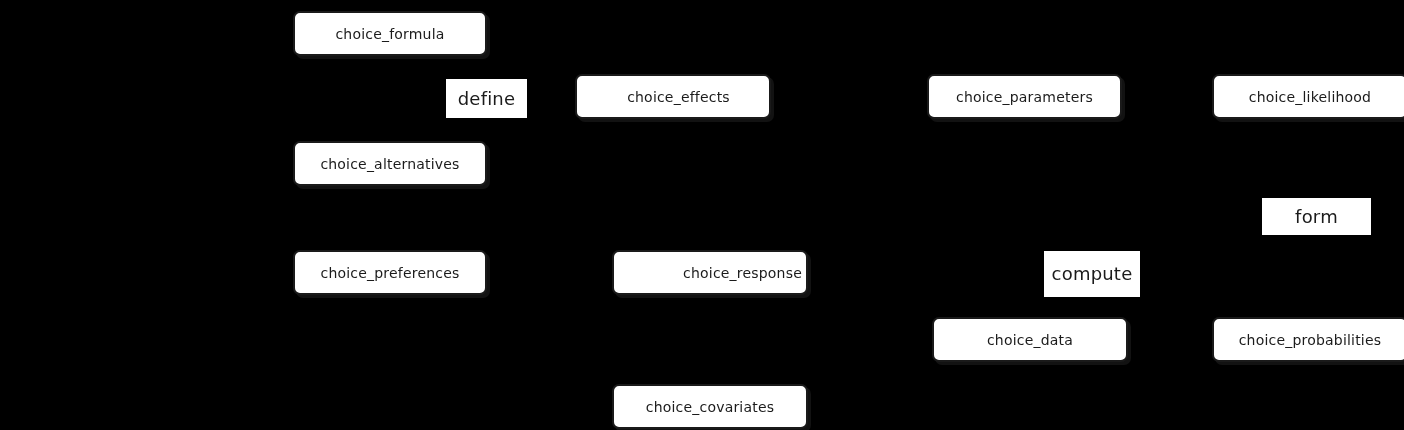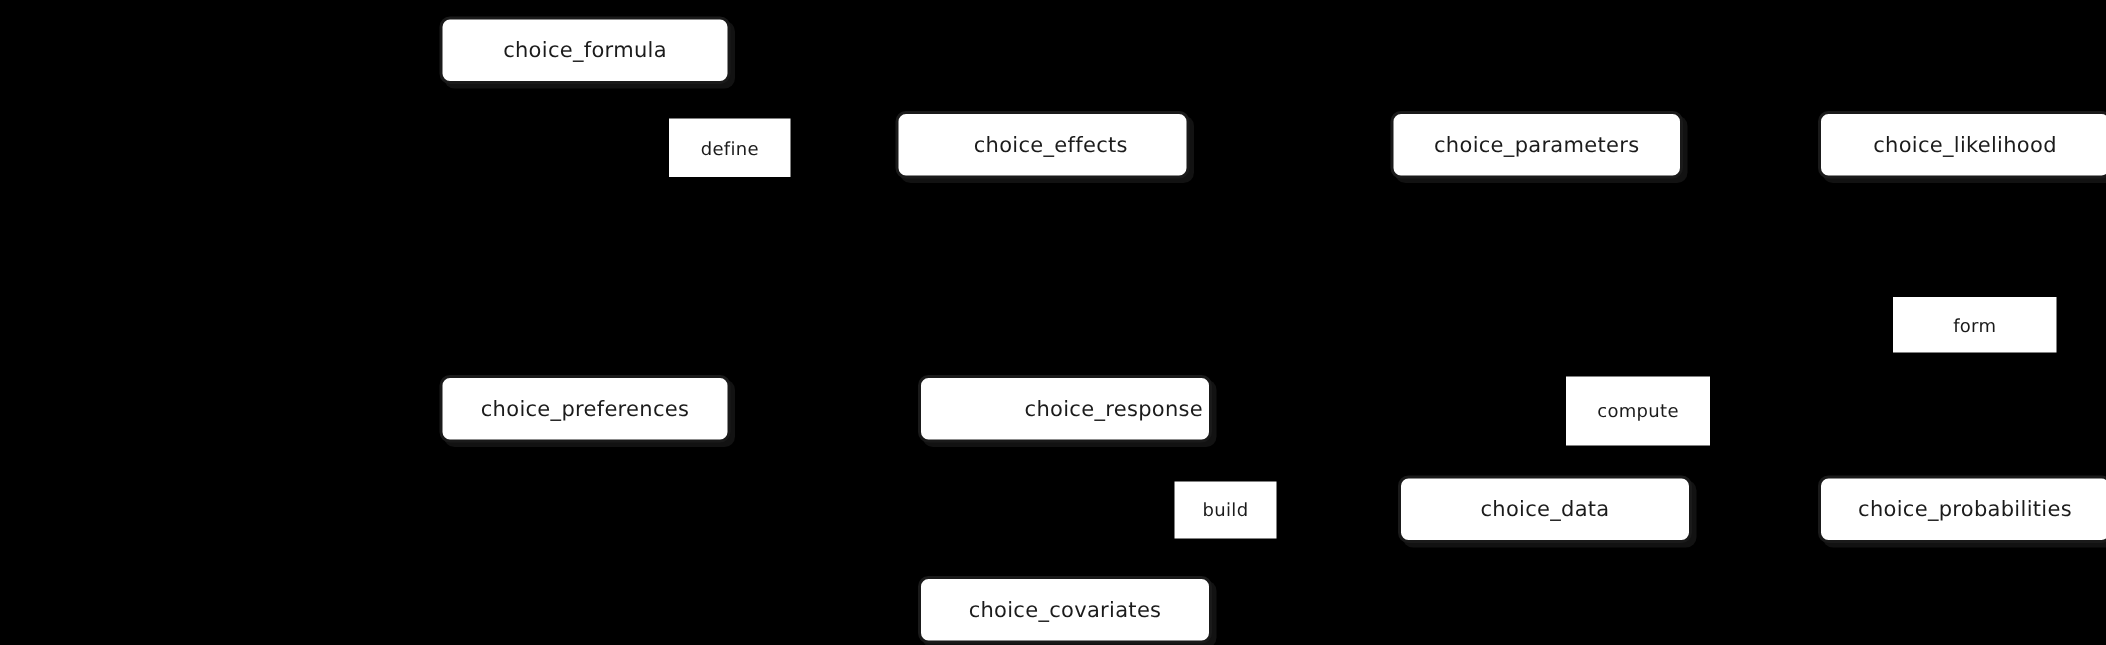--- a/index.html
+++ b/index.html
@@ -53,21 +53,21 @@
   
   .edge-label {
     position: absolute;
     box-sizing: border-box;
     background: #ffffff;
     border: 0;
     display: flex;
     align-items: center;
     justify-content: center;
     color: #1b1b1b;
-    font-size: 12px;
+    font-size: 18px;
     letter-spacing: 0.2px;
     white-space: nowrap;
     z-index: 4;
   }
   .edge-label .edge-label-text {
     display: block;
     line-height: 1;
   }
 </style>
 </head>
@@ -102,28 +102,31 @@
 
       <path d="M 1072 119 L 1092 240 L 1092 300 L 1160 339 L 1212 339"></path>
 
       <path d="M 1308 317 L 1308 119"></path>
     </g>
   </svg>
 
   <div class="node" style="left: 293px; top: 11px; width: 194px; height: 45px;">
     <span class="node-label">choice_formula</span>
   </div>
-  <div class="node" style="left: 597px; top: 74px; width: 196px; height: 45px; padding-left: 11px;">
+  <div class="node" style="left: 575px; top: 74px; width: 196px; height: 45px; padding-left: 11px;">
     <span class="node-label">choice_effects</span>
   </div>
   <div class="node" style="left: 927px; top: 74px; width: 195px; height: 45px;">
     <span class="node-label">choice_parameters</span>
   </div>
   <div class="node" style="left: 1212px; top: 74px; width: 196px; height: 45px;">
     <span class="node-label">choice_likelihood</span>
+  </div>
+  <div class="node" style="left: 293px; top: 141px; width: 194px; height: 45px;">
+    <span class="node-label">choice_alternatives</span>
   </div>
   <div class="node" style="left: 293px; top: 250px; width: 194px; height: 45px;">
     <span class="node-label">choice_preferences</span>
   </div>
   <div class="node" style="left: 612px; top: 250px; width: 196px; height: 45px; justify-content: flex-end;">
     <span class="node-label">choice_response</span>
   </div>
   <div class="node" style="left: 932px; top: 317px; width: 196px; height: 45px; align-items: center;">
     <span class="node-label">choice_data</span>
   </div>
@@ -136,17 +139,14 @@
 
   <div class="edge-label" style="left: 446px; top: 79px; width: 81px; height: 39px;">
     <span class="edge-label-text">define</span>
   </div>
   <div class="edge-label" style="left: 1262px; top: 198px; width: 109px; height: 37px;">
     <span class="edge-label-text">form</span>
   </div>
   <div class="edge-label" style="left: 1044px; top: 251px; width: 96px; height: 46px;">
     <span class="edge-label-text">compute</span>
   </div>
-  <div class="edge-label" style="left: 783px; top: 321px; width: 68px; height: 38px;">
-    <span class="edge-label-text">build</span>
-  </div>
 
 </div>
 
 </body></html>

